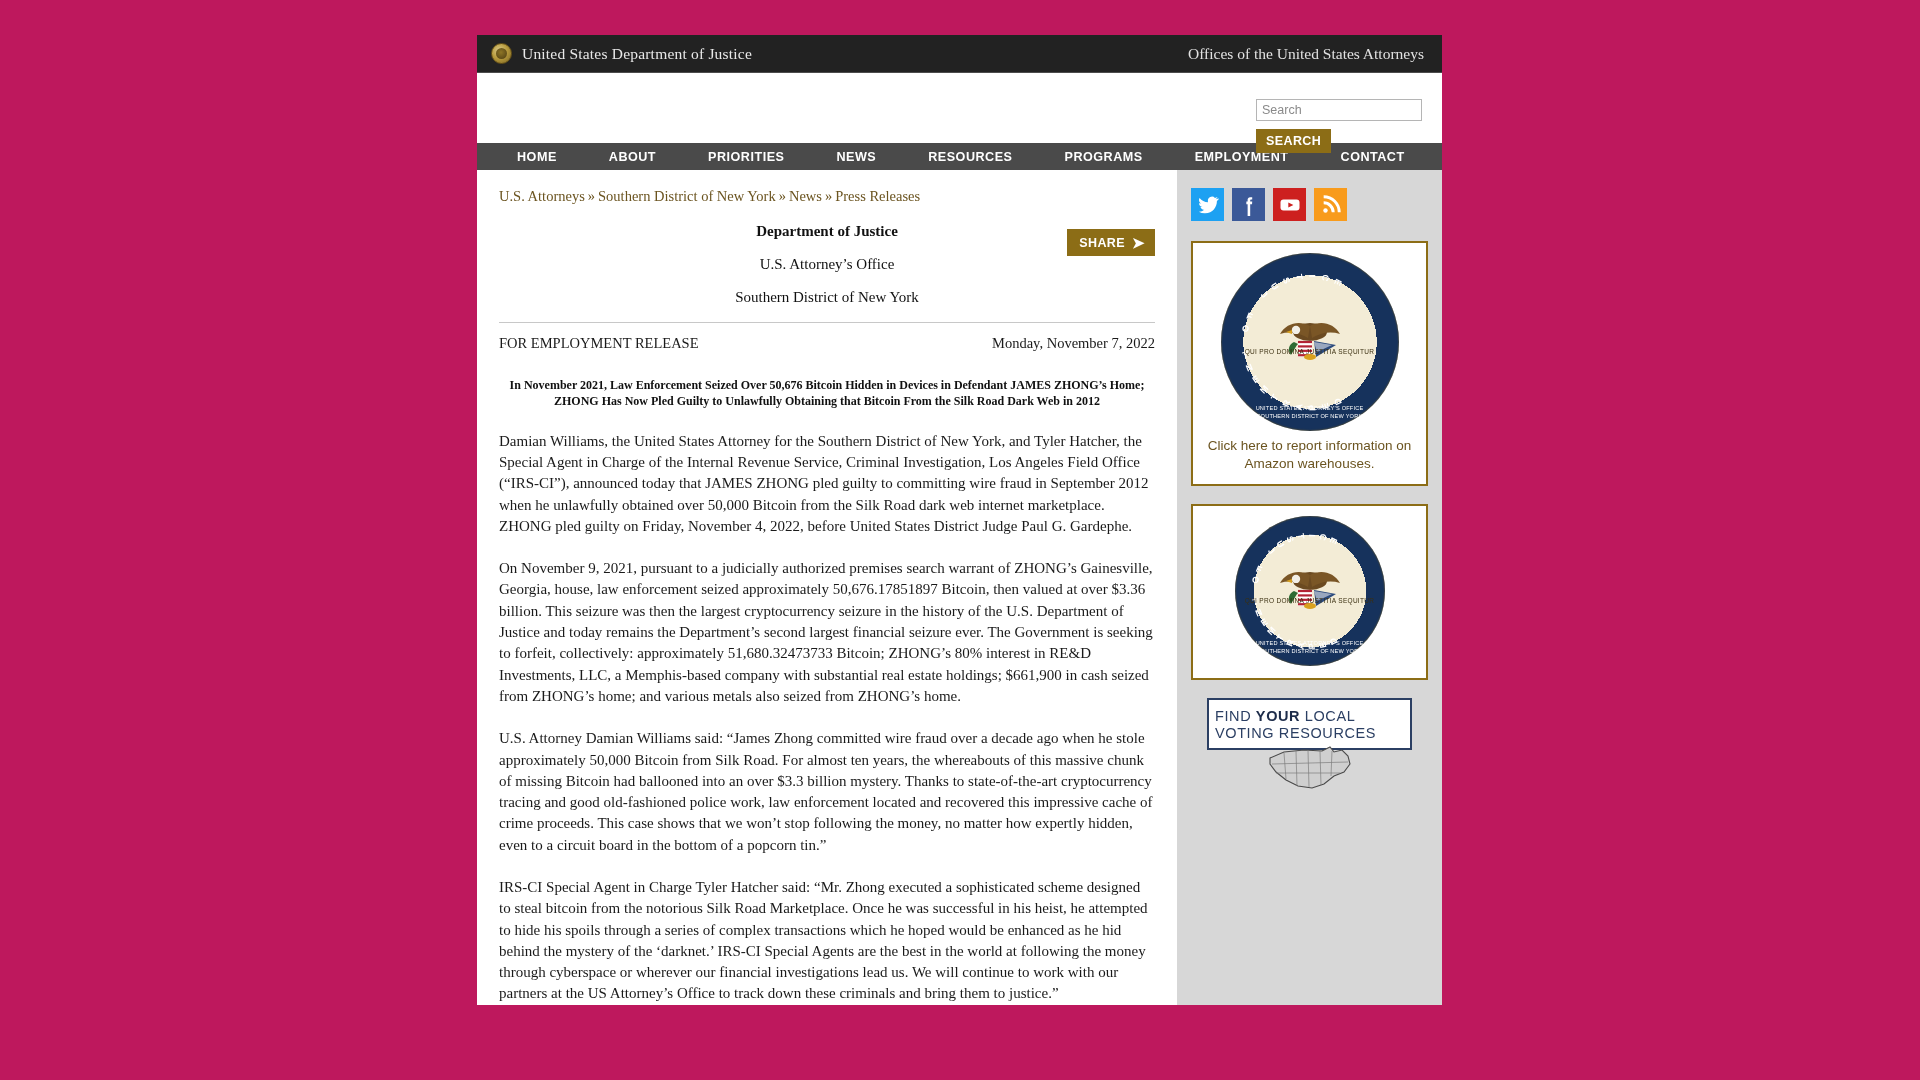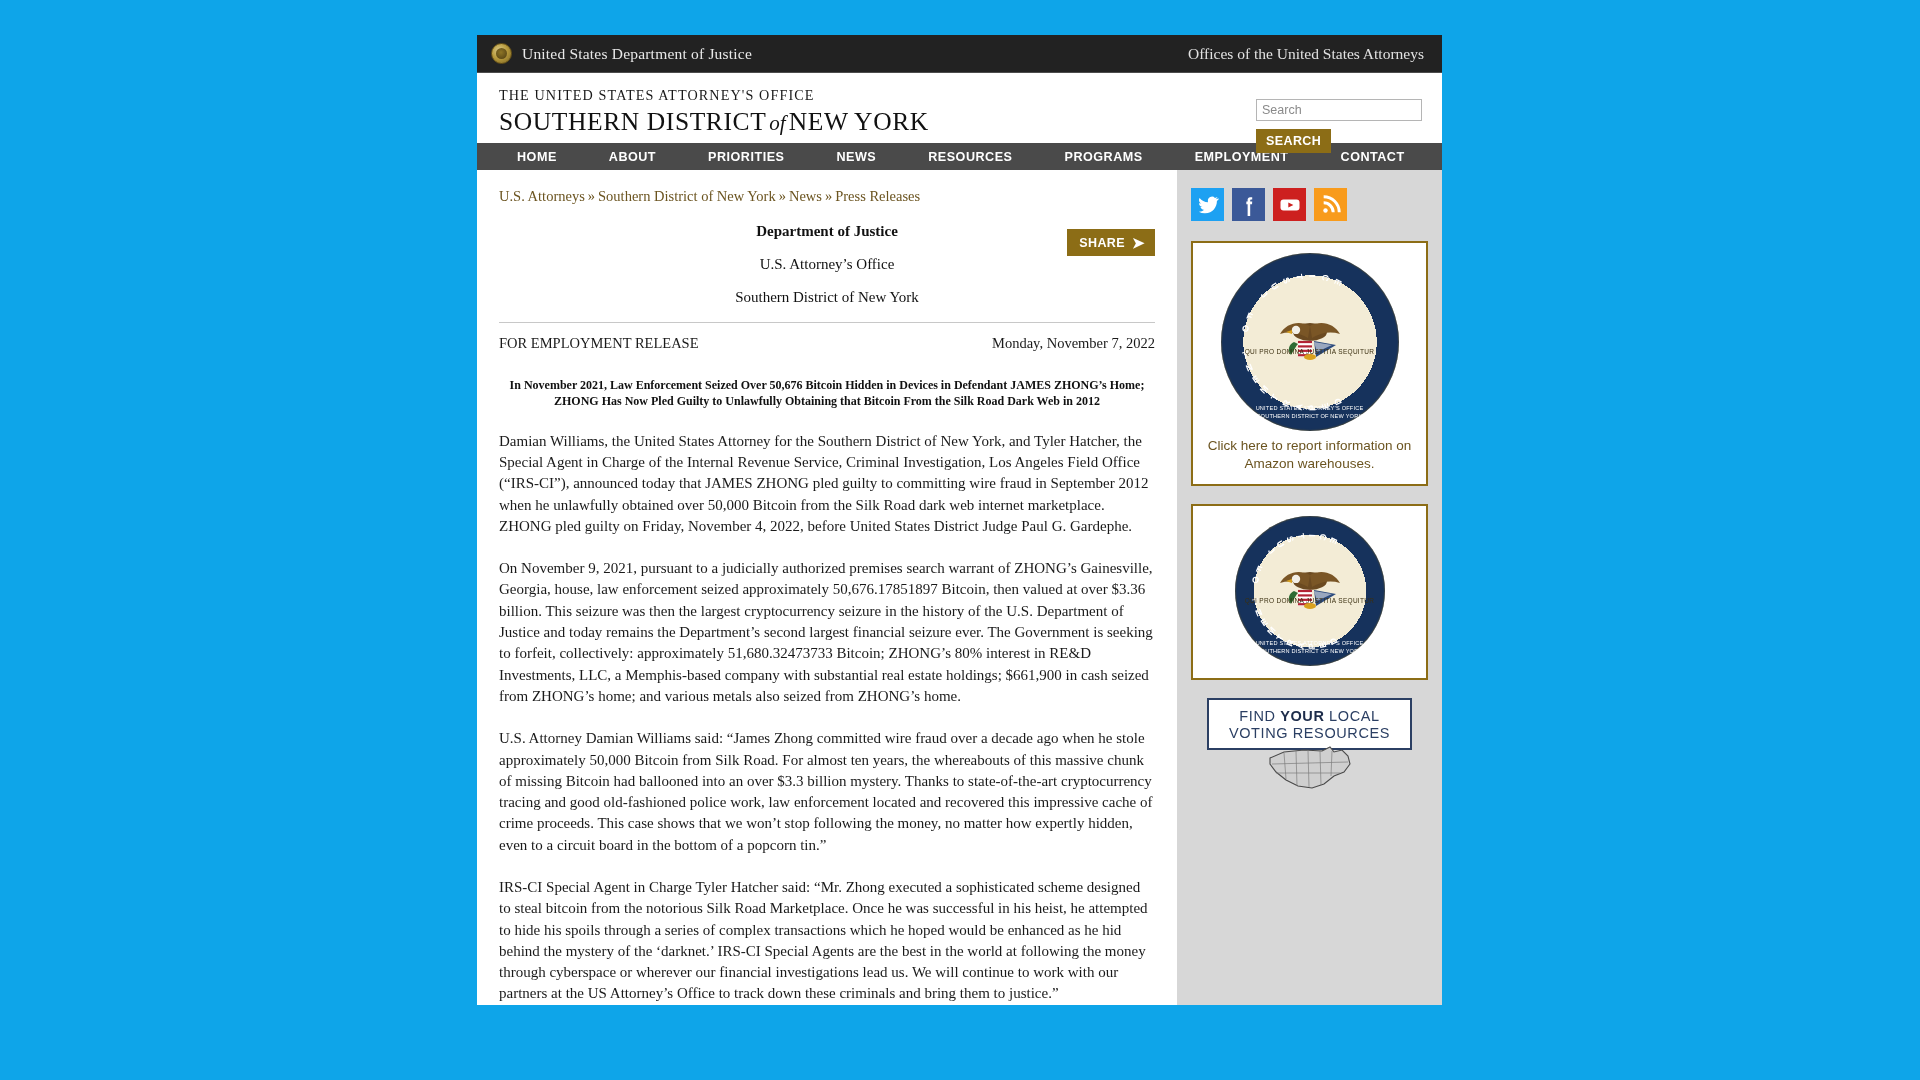--- a/index.html
+++ b/index.html
@@ -6,21 +6,21 @@
   html, body {
     margin: 0; padding: 0;
     width: 1920px; height: 1080px;
     overflow: hidden;
     background: #9a9a9a;
     font-family: "Liberation Serif", serif;
   }
   #page {
     position: relative;
     width: 1920px; height: 1080px;
-    background: #0ea5e9;
+    background: #be185d;
   }
 
   
   .site {
     position: absolute;
     left: 477px; top: 35px;
     width: 965px;
     background: #ffffff;
   }
 
@@ -313,21 +313,21 @@
     cursor: pointer;
     position: relative;
     height: 82px;
   }
   .vote-inner {
     border: 2px solid #2b3f63;
     background: #ffffff;
     width: 205px;
     margin: 0 auto;
     padding: 8px 6px 6px 6px;
-    text-align: center;
+    text-align: left;
   }
   .vote-l1, .vote-l2 {
     font-family: "Liberation Sans", sans-serif;
     font-size: 14.5px;
     letter-spacing: .6px;
     color: #2b3f63;
     line-height: 1.18;
   }
   .vote-l1 b { color: #1d2c4a; }
   .vote-map {
@@ -355,26 +355,20 @@
 <div id="page">
   <div class="site">
 
     <div class="doj-bar">
       <span class="doj-seal-sm"></span>
       <span class="doj-bar-title">United States Department of Justice</span>
       <span class="doj-bar-right">Offices of the United States Attorneys</span>
     </div>
 
     <div class="masthead">
-      <div class="logo">
-        <div class="logo-line1">THE UNITED STATES ATTORNEY'S OFFICE</div>
-        <div class="logo-line2">
-          <span>SOUTHERN DISTRICT</span><span class="logo-of">of</span><span>NEW YORK</span>
-        </div>
-      </div>
       <div class="search-area">
         <input class="search-input" type="text" placeholder="Search" style="">
         <button class="search-btn">SEARCH</button>
       </div>
     </div>
 
     <div class="nav">
       <div class="nav-item">HOME</div>
       <div class="nav-item">ABOUT</div>
       <div class="nav-item">PRIORITIES</div>

